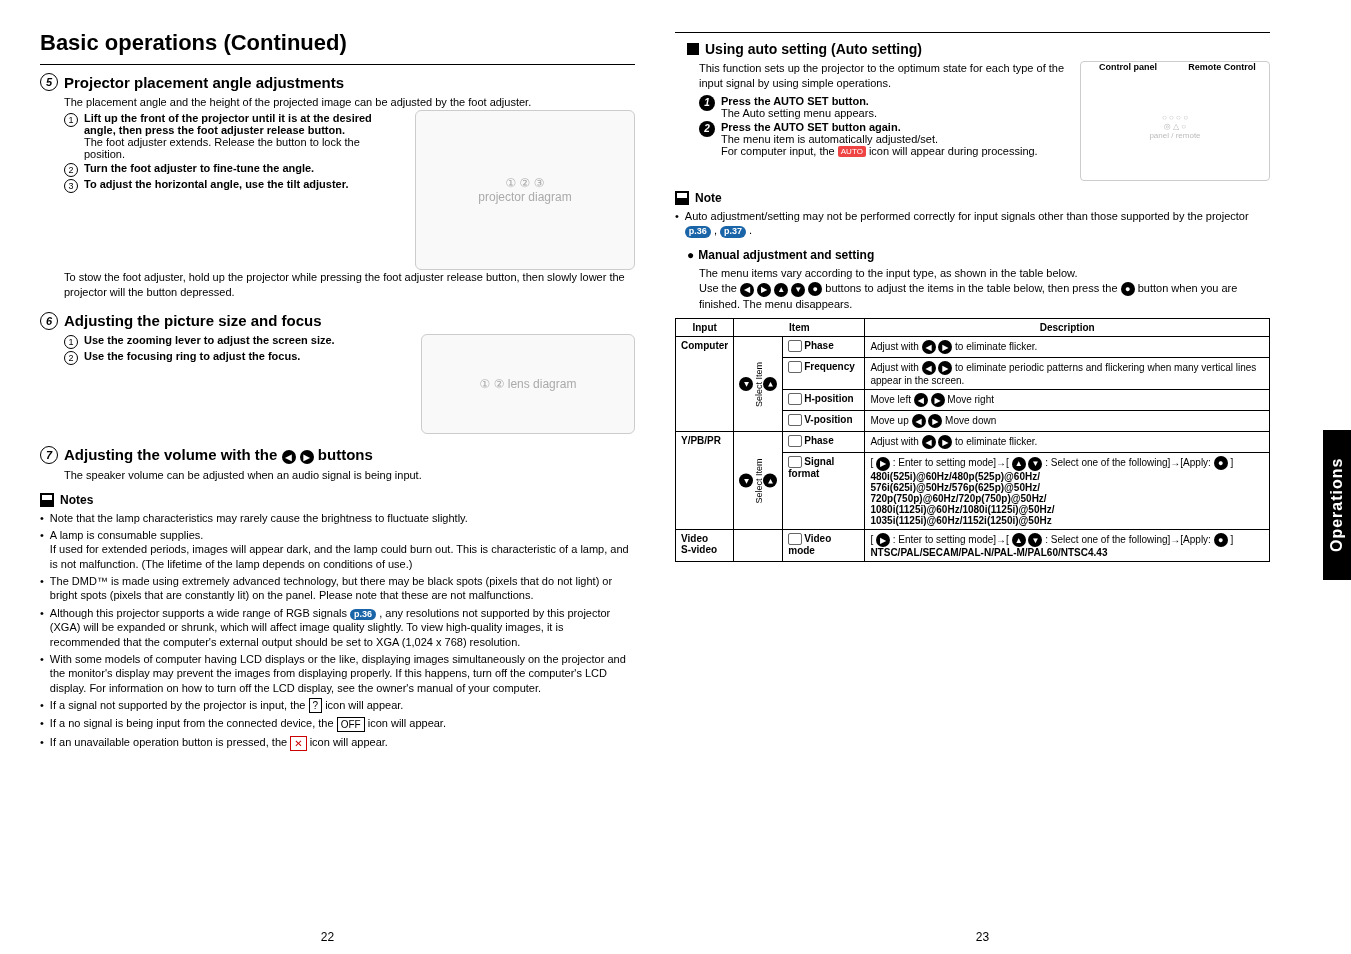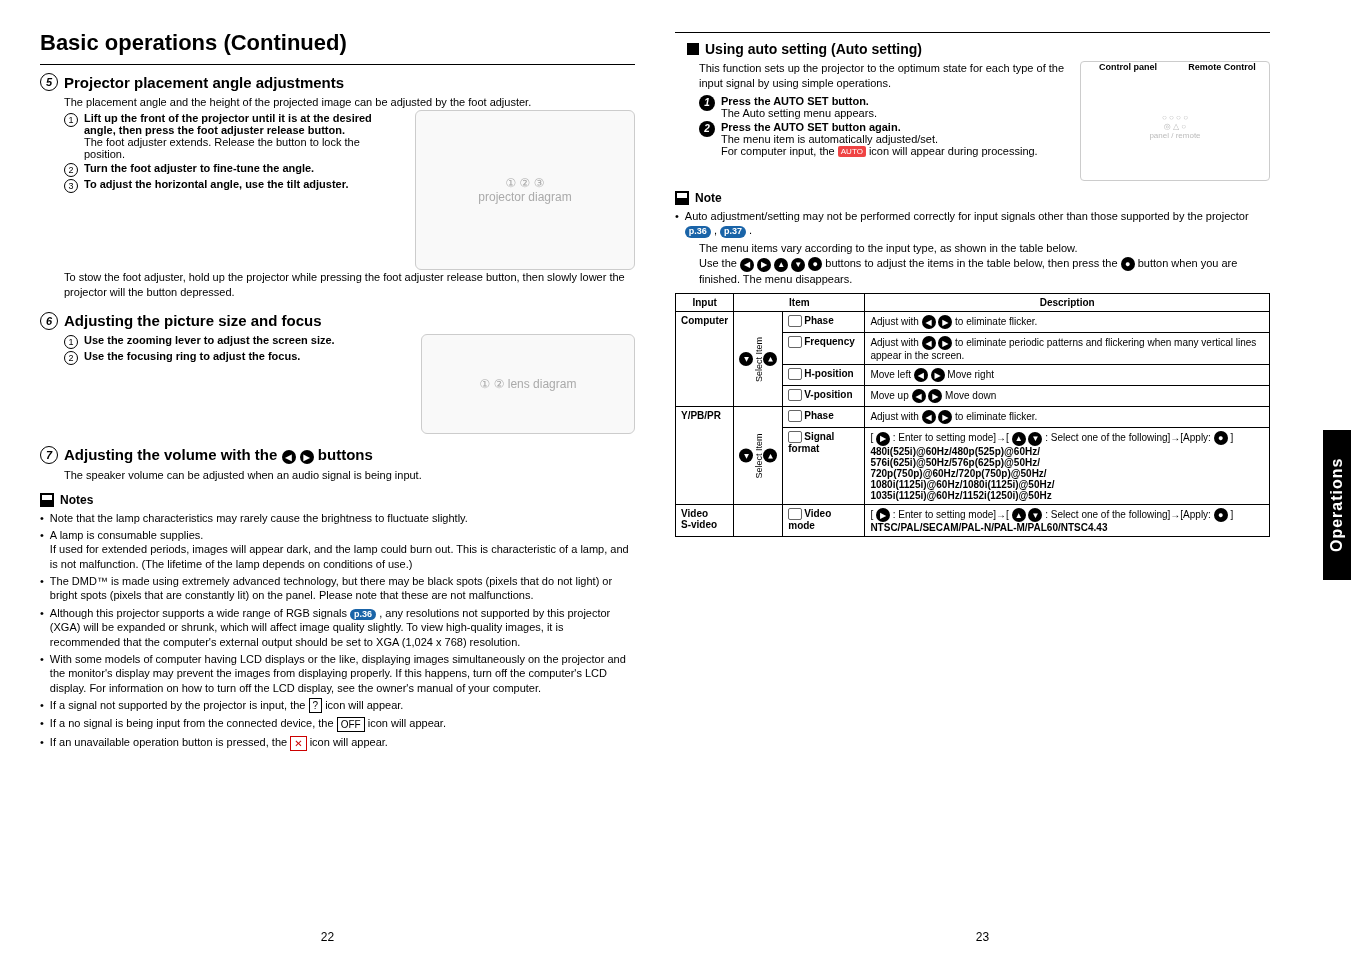--- a/index.html
+++ b/index.html
@@ -272,20 +272,21 @@
 
   <div class="notes-hdr" style="margin-top:10px">
       <span>Note</span>
     </div>
   <ul class="bullet-list">
     <li>
         <span class="txt"><span>Auto adjustment/setting may not be performed correctly for input signals other than those supported by the projector </span><span class="page-ref">p.36</span> , <span class="page-ref">p.37</span> .</span>
       </li>
   </ul>
 
+  <div class="sub-head small-note-dot" style="font-size:12px;margin-top:10px"><span>Manual adjustment and setting</span></div>
   <div class="body-indent body-text">The menu items vary according to the input type, as shown in the table below.</div>
   <div class="body-indent body-text">
     <span>Use the </span>
     <span class="arrow-btn">◀</span>
     <span class="arrow-btn">▶</span>
     <span class="arrow-btn">▲</span>
     <span class="arrow-btn">▼</span>
     <span class="enter-icon">●</span>
     <span> buttons to adjust the items in the table below, then press the </span>
     <span class="enter-icon">●</span>

